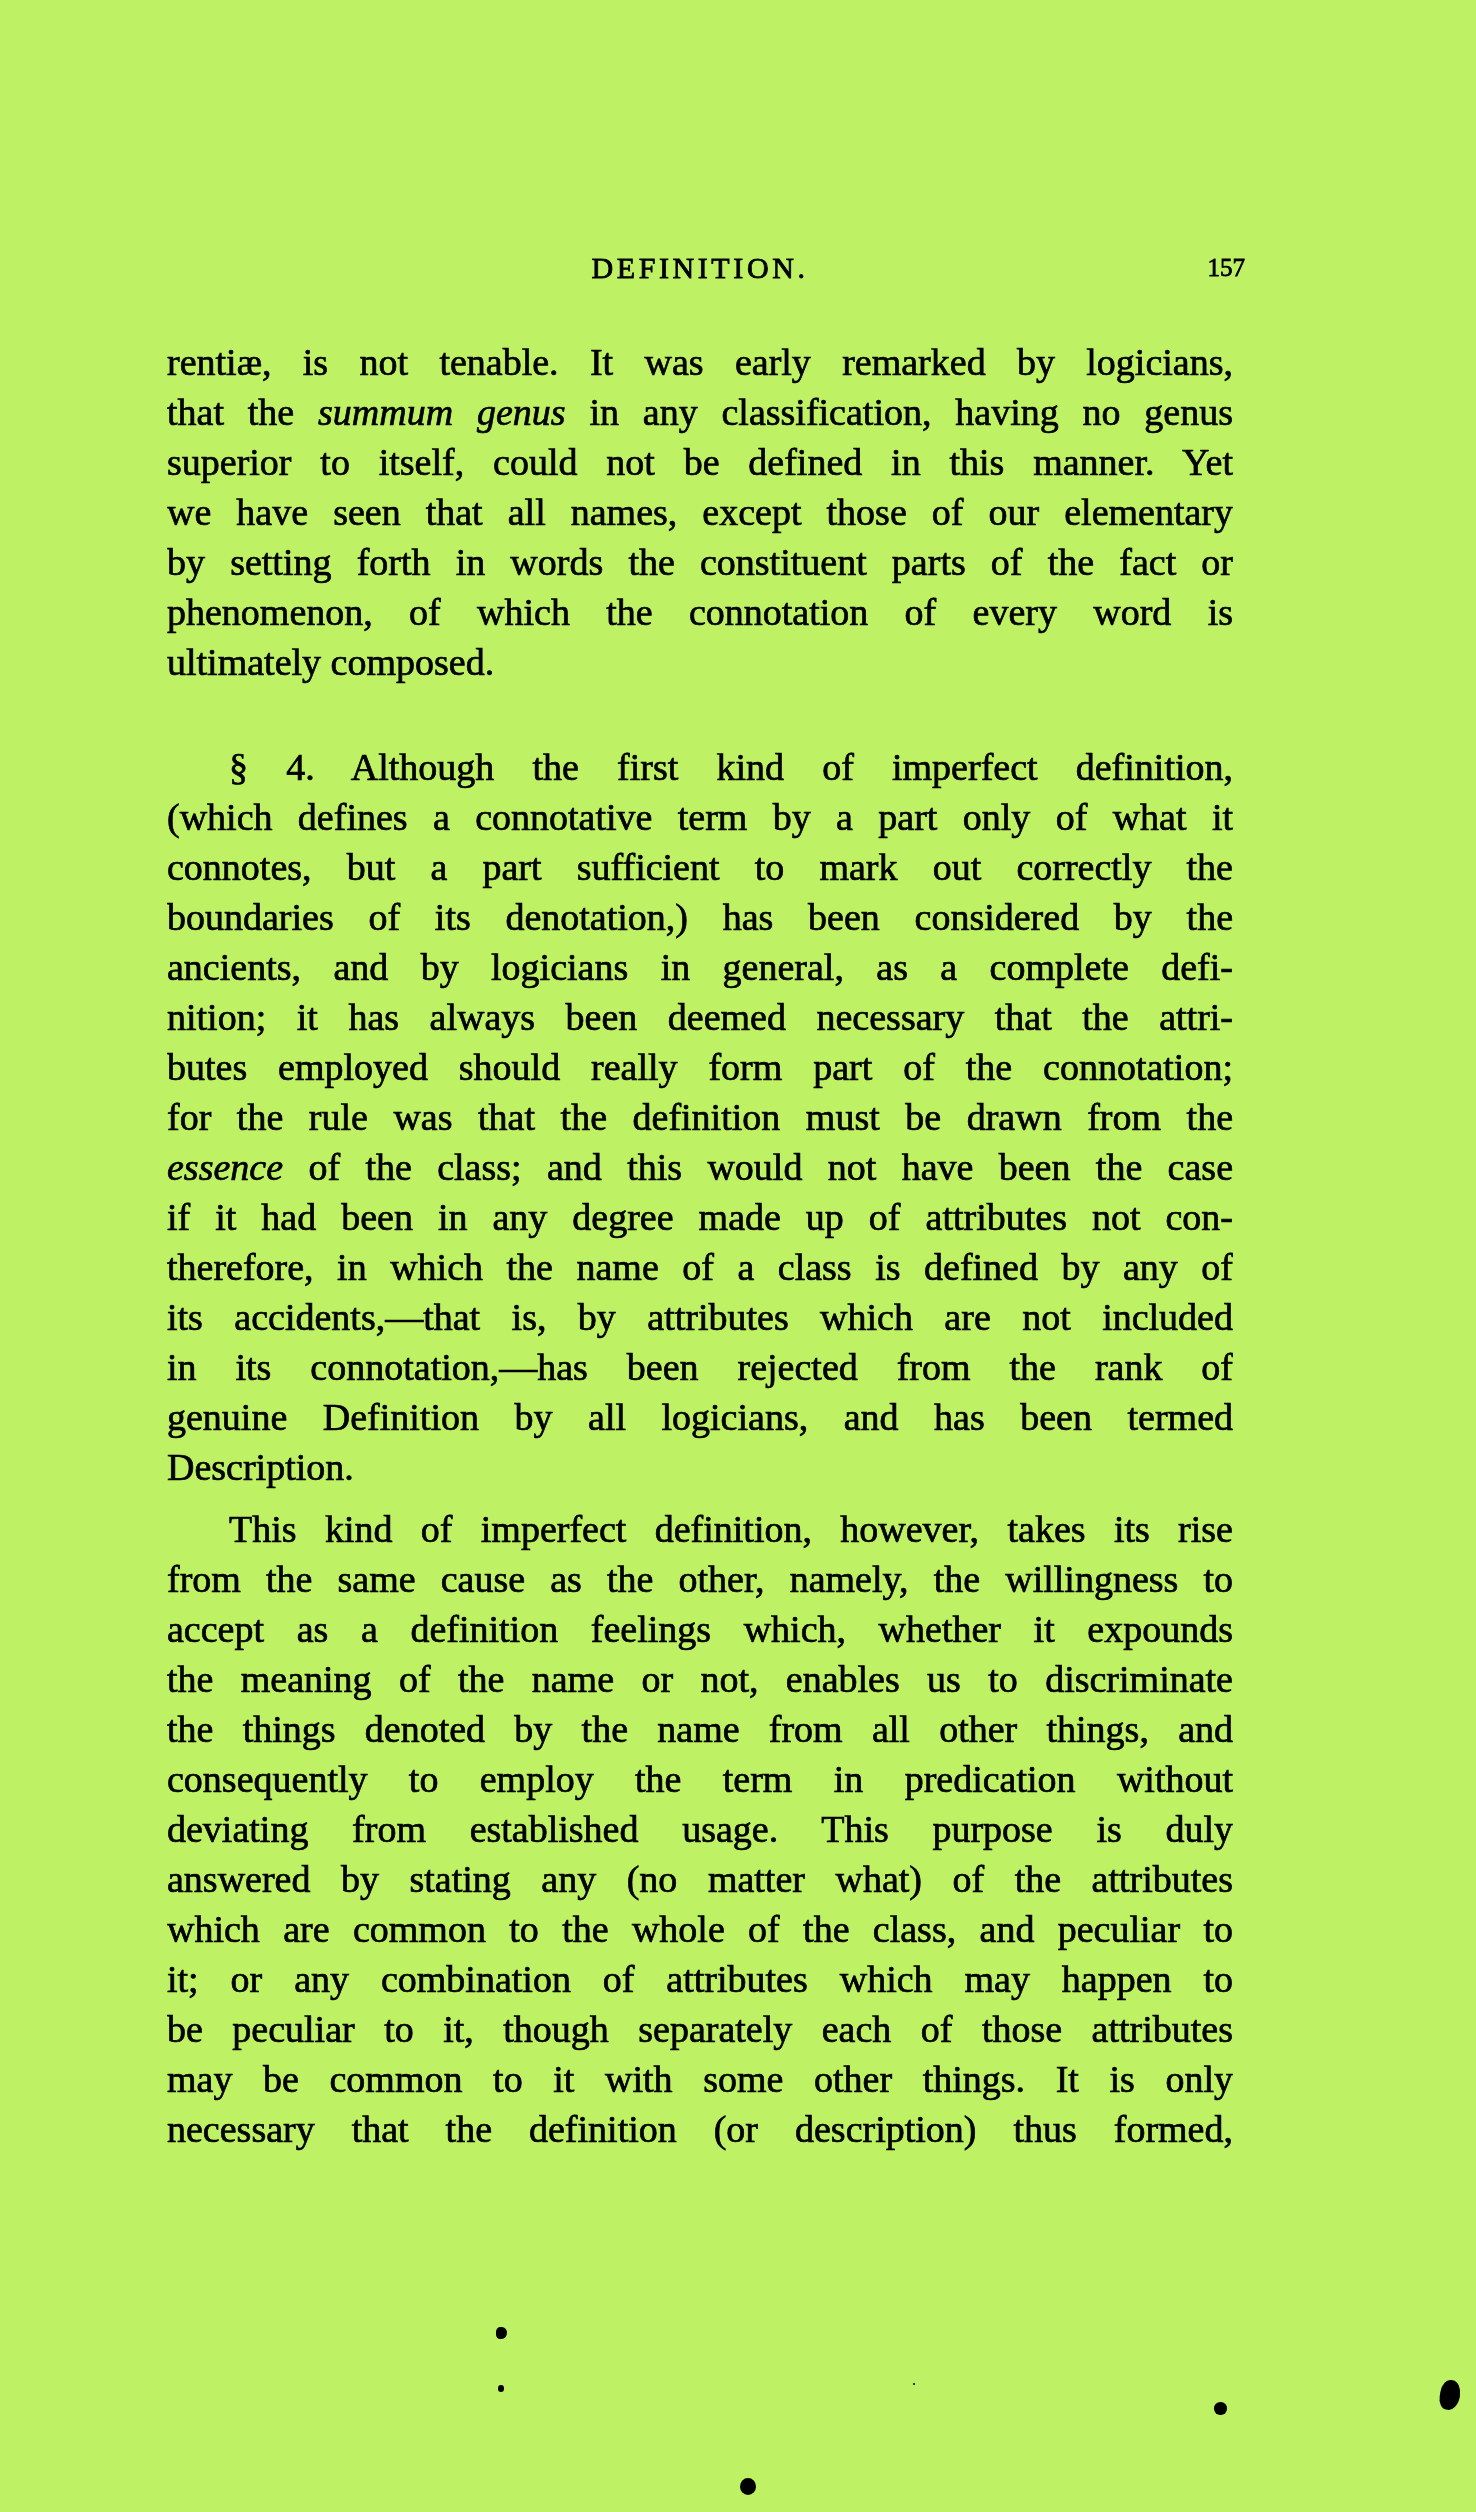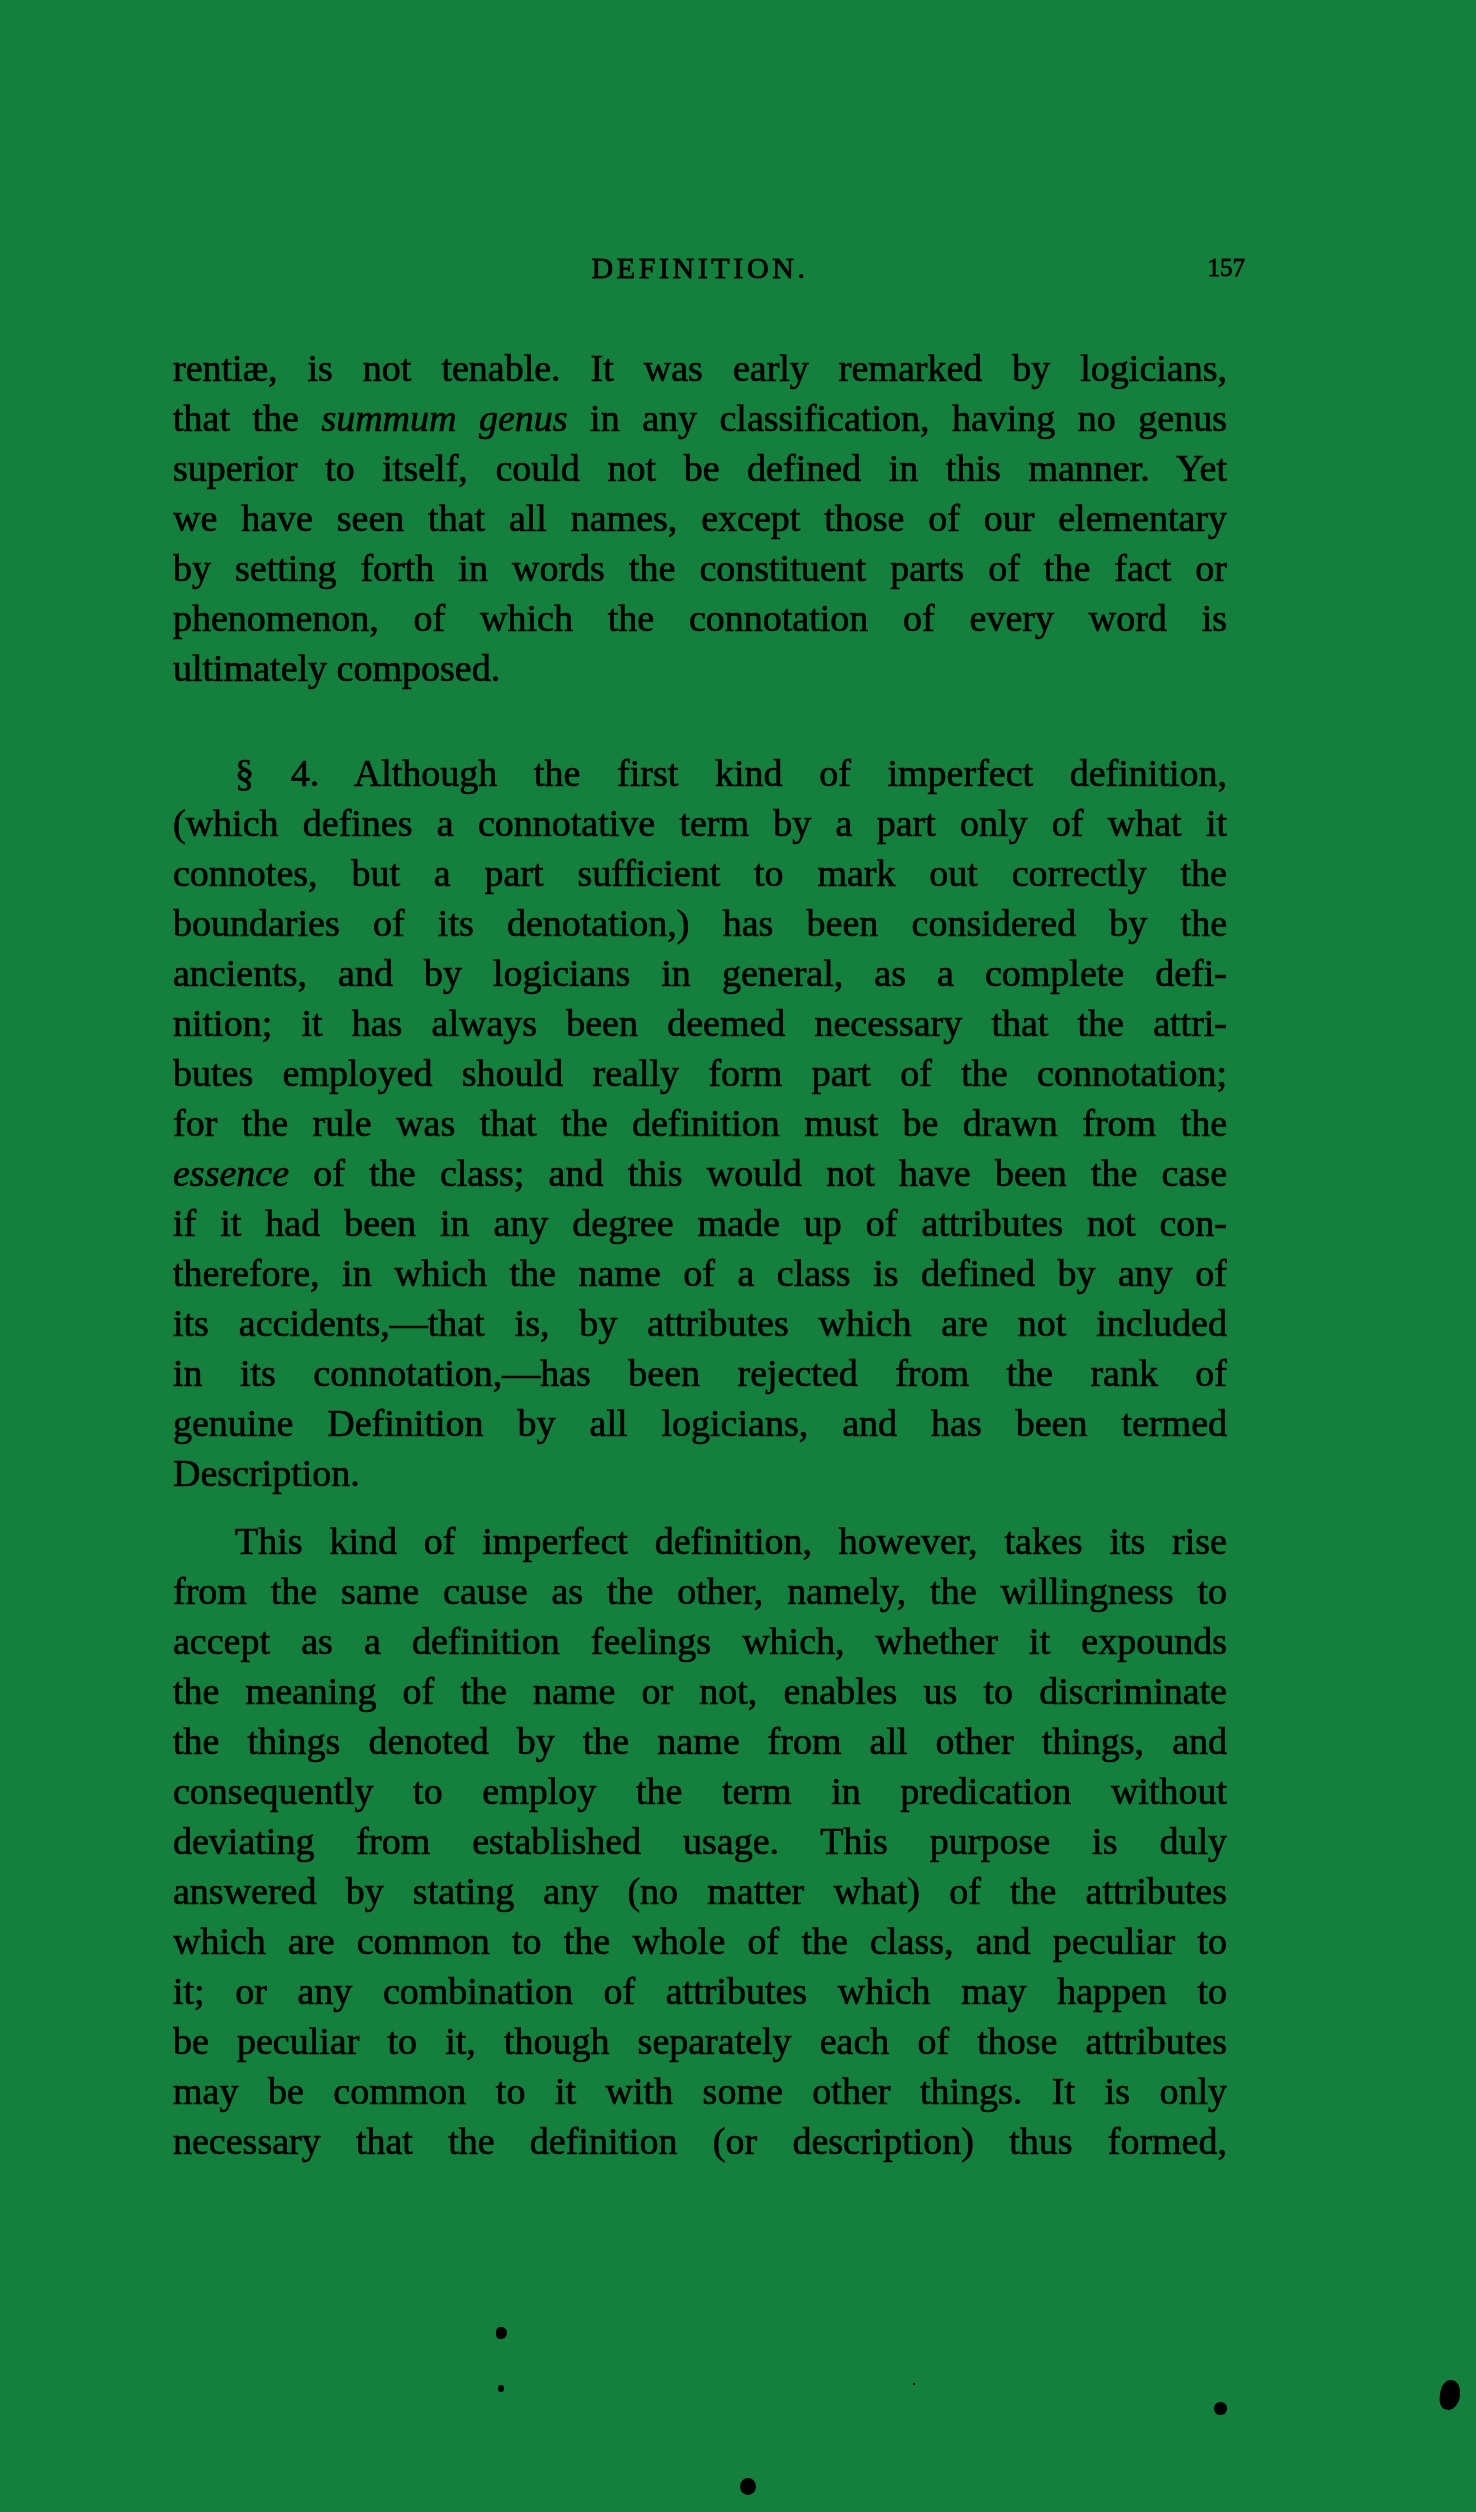--- a/index.html
+++ b/index.html
@@ -4,21 +4,21 @@
 <style>
   html, body {
     margin: 0;
     padding: 0;
     background: #ffffff;
   }
   .page {
     position: relative;
     width: 1477px;
     height: 2512px;
-    background: #15803d;
+    background: #bef264;
     color: #000000;
     font-family: "Liberation Serif", serif;
     overflow: hidden;
   }
   
   .running-title {
     position: absolute;
     top: 252px;
     left: 155px;
     width: 1090px;
@@ -43,21 +43,21 @@
   
   .text-block {
     position: absolute;
     top: 325px;
     left: 155px;
     width: 1090px;
     font-size: 38px;
     line-height: 50px;
     -webkit-text-stroke: 0.7px #000;
   }
-  .paragraph { margin: 18px; padding: 0; }
+  .paragraph { margin: 12px; padding: 0; }
   .paragraph.gap-before { margin-top: 55px; }
   .line {
     height: 50px;
     overflow: hidden;
     text-align: justify;
     text-align-last: justify;
   }
   
   .line::after {
     content: "";

